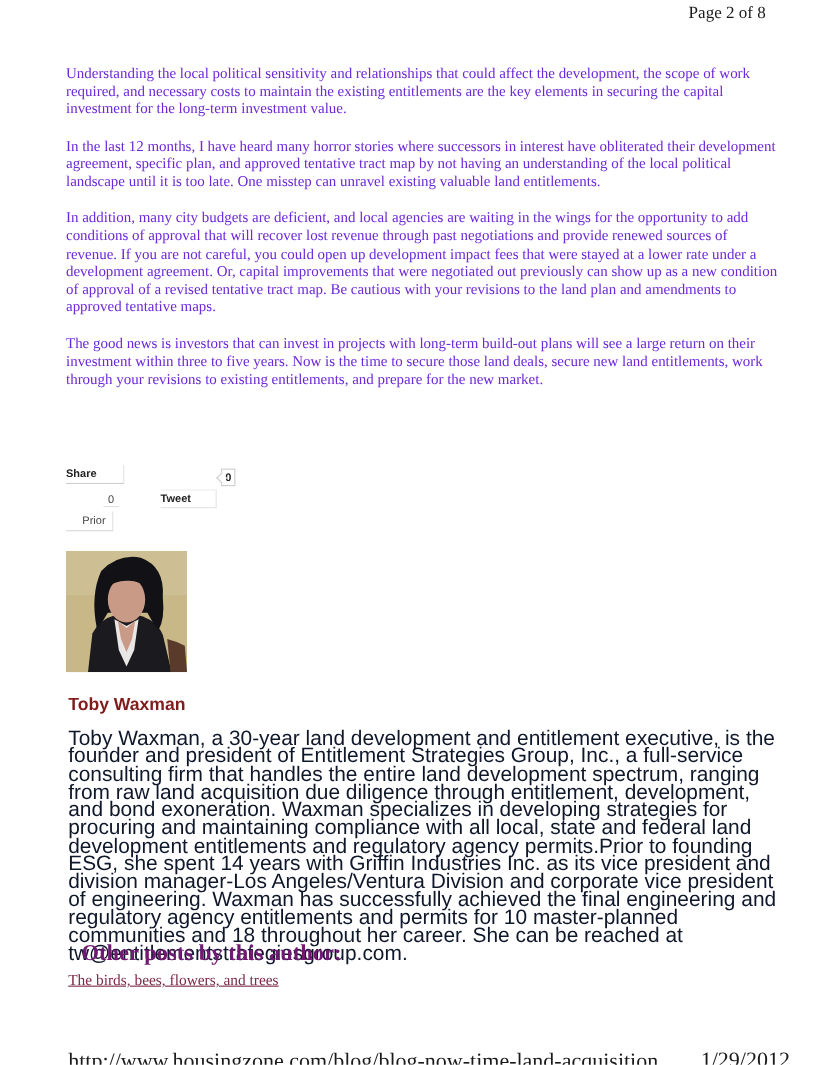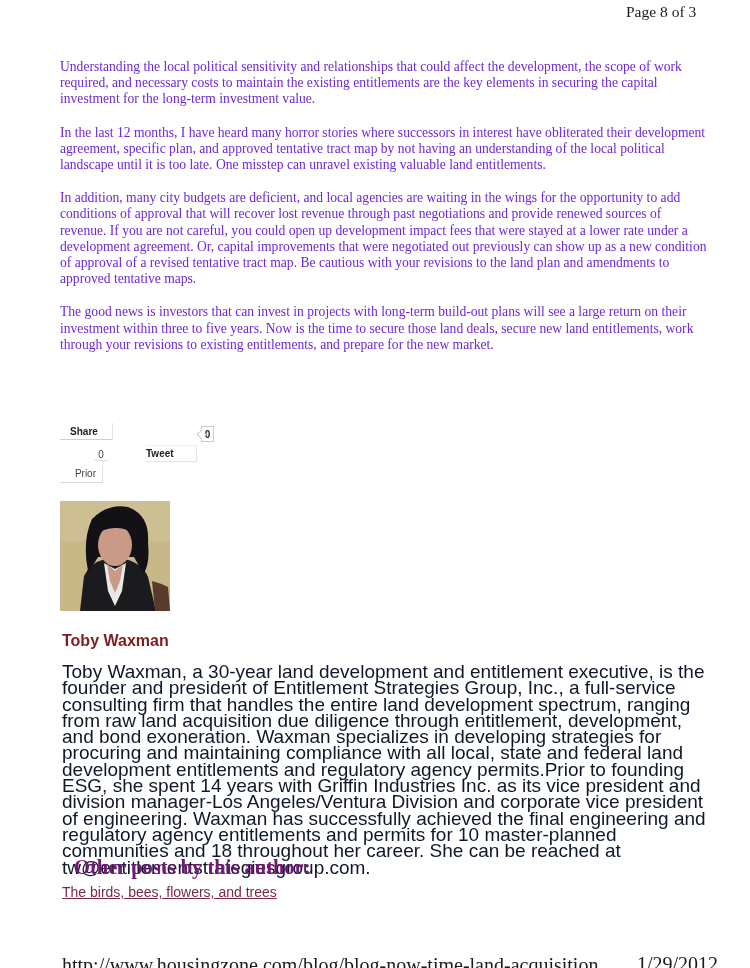--- a/index.html
+++ b/index.html
@@ -21,21 +21,21 @@
     }
     .content p { margin: 0 0 17px 0; }
 
     .social {
       position: absolute; left: 56px; top: 423px; width: 200px; height: 64px;
       font-family: "Liberation Sans", sans-serif; font-size: 10px; color: #222;
     }
     .btn-share {
       position: absolute; left: 4px; top: 0px; width: 53px; height: 17px;
       border: 1px solid #e4e4e4; border-bottom-color: #cfcfcf; border-top: none; border-left: none;
-      text-align: center; padding-right: 4px; box-sizing: border-box; font-weight: bold; line-height: 17px;
+      text-align: left; padding-right: 4px; box-sizing: border-box; font-weight: bold; line-height: 17px;
     }
     .share-count {
       position: absolute; left: 38px; top: 26px; width: 14px; text-align: center; color: #444; font-size: 10px;
       border-bottom: 1px solid #e0e0e0;
     }
     .btn-like {
       position: absolute; left: 4px; top: 42px; width: 43px; height: 18px;
       border-right: 1px solid #e0e0e0; border-bottom: 1px solid #d6d6d6; line-height: 18px;
       text-align: right; padding-right: 6px; box-sizing: border-box; color: #444;
     }
@@ -68,35 +68,35 @@
       position: absolute; left: 62px; top: 664px; width: 650px;
       font-family: "Liberation Sans", sans-serif; font-size: 19px; line-height: 16.3px; color: #0f172a;
       margin: 0;
     }
     .other-posts-heading {
       position: absolute; left: 62px; top: 844px; margin: 12px;
       font-family: Liberation Serif, serif; font-weight: bold; font-size: 20.5px; color: #701a75;
     }
     .other-post-link {
       position: absolute; left: 62px; top: 884px;
-      font-family: Liberation Sans, sans-serif; font-size: 14px; color: #7a2a45;
+      font-family: Liberation Serif, serif; font-size: 14px; color: #7a2a45;
       text-decoration: underline;
     }
     .print-footer {
       position: absolute; top: 953px; left: 0; width: 750px; height: 16px;
       font-family: "Liberation Serif", serif; font-size: 20px; color: #1a1a1a;
     }
     .print-footer .url { position: absolute; left: 62px; top: 1px; }
     .print-footer .date { position: absolute; left: 637px; top: 0px; }
   </style>
 </head>
 <body>
 
 <div class="print-header">
-  <span class="page">Page 8 of 3</span>
+  <span class="page">Page 2 of 8</span>
 </div>
 
 <div class="content">
   <p>Understanding the local political sensitivity and relationships that could affect the development, the scope of work required, and necessary costs to maintain the existing entitlements are the key elements in securing the capital investment for the long-term investment value.</p>
   <p>In the last 12 months, I have heard many horror stories where successors in interest have obliterated their development agreement, specific plan, and approved tentative tract map by not having an understanding of the local political landscape until it is too late. One misstep can unravel existing valuable land entitlements.</p>
   <p>In addition, many city budgets are deficient, and local agencies are waiting in the wings for the opportunity to add conditions of approval that will recover lost revenue through past negotiations and provide renewed sources of revenue. If you are not careful, you could open up development impact fees that were stayed at a lower rate under a development agreement. Or, capital improvements that were negotiated out previously can show up as a new condition of approval of a revised tentative tract map. Be cautious with your revisions to the land plan and amendments to approved tentative maps.</p>
   <p>The good news is investors that can invest in projects with long-term build-out plans will see a large return on their investment within three to five years. Now is the time to secure those land deals, secure new land entitlements, work through your revisions to existing entitlements, and prepare for the new market.</p>
 </div>
 
 <div class="social">

